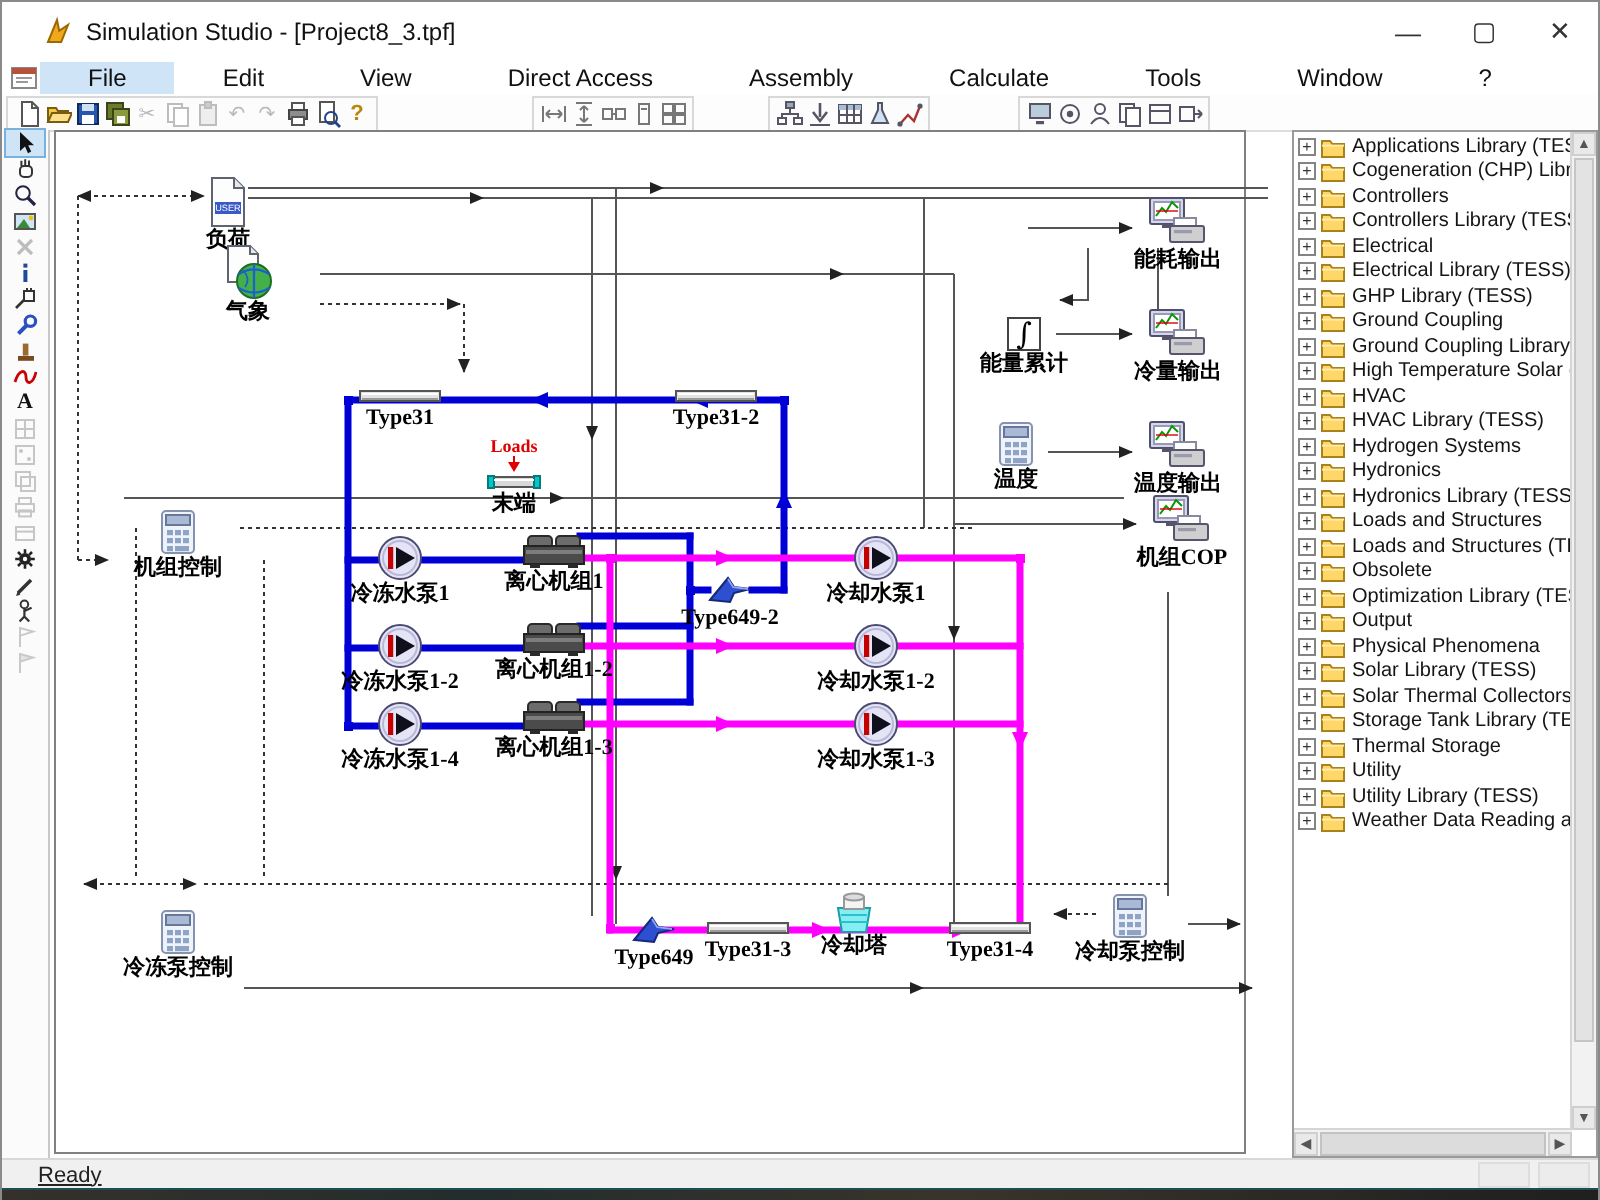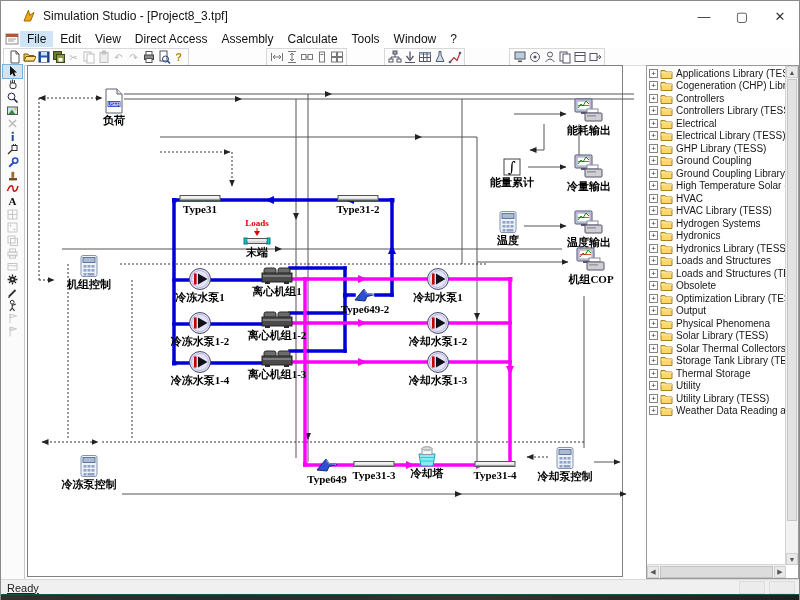--- a/index.html
+++ b/index.html
@@ -6,21 +6,21 @@
     font-family:"Liberation Sans","DejaVu Sans",sans-serif;background:#fff;}
   #win{position:absolute;inset:0;border:1px solid #8a8a8a;box-sizing:border-box;background:#fff;}
   
   #titlebar{position:absolute;left:0;top:0;right:0;height:30px;background:#fff;border-bottom:1px solid #e3e3e3;display:flex;align-items:center;margin-left:12px;}
   #title{font-size:12px;color:#111;margin-left:6px;}
   #appicon{margin-left:8px;}
   #wbtns{margin-left:auto;display:flex;}
   .wb{width:38px;height:29px;display:flex;align-items:center;justify-content:center;font-size:13px;color:#333;}
   
   #menubar{position:absolute;left:0;top:30px;right:0;height:16px;background:#fff;display:flex;align-items:center;border-bottom:1px solid #eee;}
-  .mi{font-size:12px;color:#111;padding:0 7px;line-height:16px;white-space:nowrap;}
+  .mi{font-size:12px;color:#111;padding:0 24px;line-height:16px;white-space:nowrap;}
   .mi.hl{background:#cfe4f7;}
   
   #toolbar{position:absolute;left:0;top:46px;right:0;height:18px;background:#fdfdfd;border-bottom:1px solid #ddd;display:flex;align-items:center;}
   .tgroup{display:flex;align-items:center;border:1px solid #d8d8d8;background:#fcfcfc;height:16px;padding:0 2px;position:absolute;top:1px;}
   .tbi{width:15px;height:15px;display:flex;align-items:center;justify-content:center;}
   .tbi svg{display:block}
   .gch{font-size:10px;color:#b9b9b9;line-height:15px;}
   
   #palette{position:absolute;left:0;top:64px;width:23px;height:514px;background:#fbfbfb;border-right:1px solid #c9c9c9;}
   .pi{width:19px;height:13px;margin:0 auto;display:flex;align-items:center;justify-content:center;}
@@ -42,21 +42,21 @@
   .fold{margin-right:3px;flex:0 0 13px;}
   .tlbl{font-size:10px;color:#151515;}
   .vsb{position:absolute;right:0;top:0;width:12px;bottom:13px;background:#f2f2f2;border-left:1px solid #d5d5d5;}
   .hsb{position:absolute;left:0;right:12px;bottom:0;height:13px;background:#f2f2f2;border-top:1px solid #d5d5d5;display:flex;align-items:center;}
   .sbtn{width:12px;height:12px;display:flex;align-items:center;justify-content:center;font-size:7px;color:#555;background:#e9e9e9;border:1px solid #cfcfcf;box-sizing:border-box;}
   .vthumb{position:absolute;left:1px;right:1px;top:13px;height:440px;background:#e3e3e3;border:1px solid #c6c6c6;}
   .hthumb{flex:1;height:10px;background:#dcdcdc;border:1px solid #c2c2c2;margin:0 1px;}
   .vsb .sbtn{position:absolute;left:0;width:12px;}
   
   #statusbar{position:absolute;left:0;top:578px;right:0;height:15px;background:#f0f0f0;border-top:1px solid #d8d8d8;display:flex;align-items:center;font-size:11px;color:#222;}
-  #statustext{padding-left:6px;text-decoration:underline;}
+  #statustext{padding-left:18px;text-decoration:underline;}
   .scell{margin-left:auto;width:24px;height:11px;border:1px solid #ddd;background:#ececec;margin-right:4px;}
   #taskstrip{position:absolute;left:0;top:593px;right:0;height:7px;background:linear-gradient(90deg,#35302b,#232d2d 30%,#3a332c 60%,#1f1f1f);border-top:1px solid #1c5050;}
 </style>
 </head>
 <body>
 
 <svg width="0" height="0" style="position:absolute">
   <defs>
     <symbol id="s-pipe" viewBox="0 0 42 10">
       <rect x="1" y="2.5" width="40" height="5" fill="#e3e3e3" stroke="#555"></rect>
@@ -567,20 +567,26 @@
         <rect x="275" y="211" width="4.5" height="4.5"></rect>
       </g>
     </svg>
 
     <div class="comp" style="left:54px;top:22px">
       <svg width="22" height="26">
           <use href="#s-load"></use>
         </svg>
       <div class="lbl">负荷</div>
     </div>
+    <div class="comp" style="left:64px;top:56px">
+      <svg width="26" height="28">
+          <use href="#s-weather"></use>
+        </svg>
+      <div class="lbl">气象</div>
+    </div>
     <div class="comp" style="left:140px;top:127px">
       <svg width="42" height="10">
           <use href="#s-pipe"></use>
         </svg>
       <div class="lbl">Type31</div>
     </div>
     <div class="comp" style="left:197px;top:108px">
       <div class="ann">Loads</div>
       <svg width="8" height="8">
           <path d="M4,0 v3" stroke="#e00000"></path>

